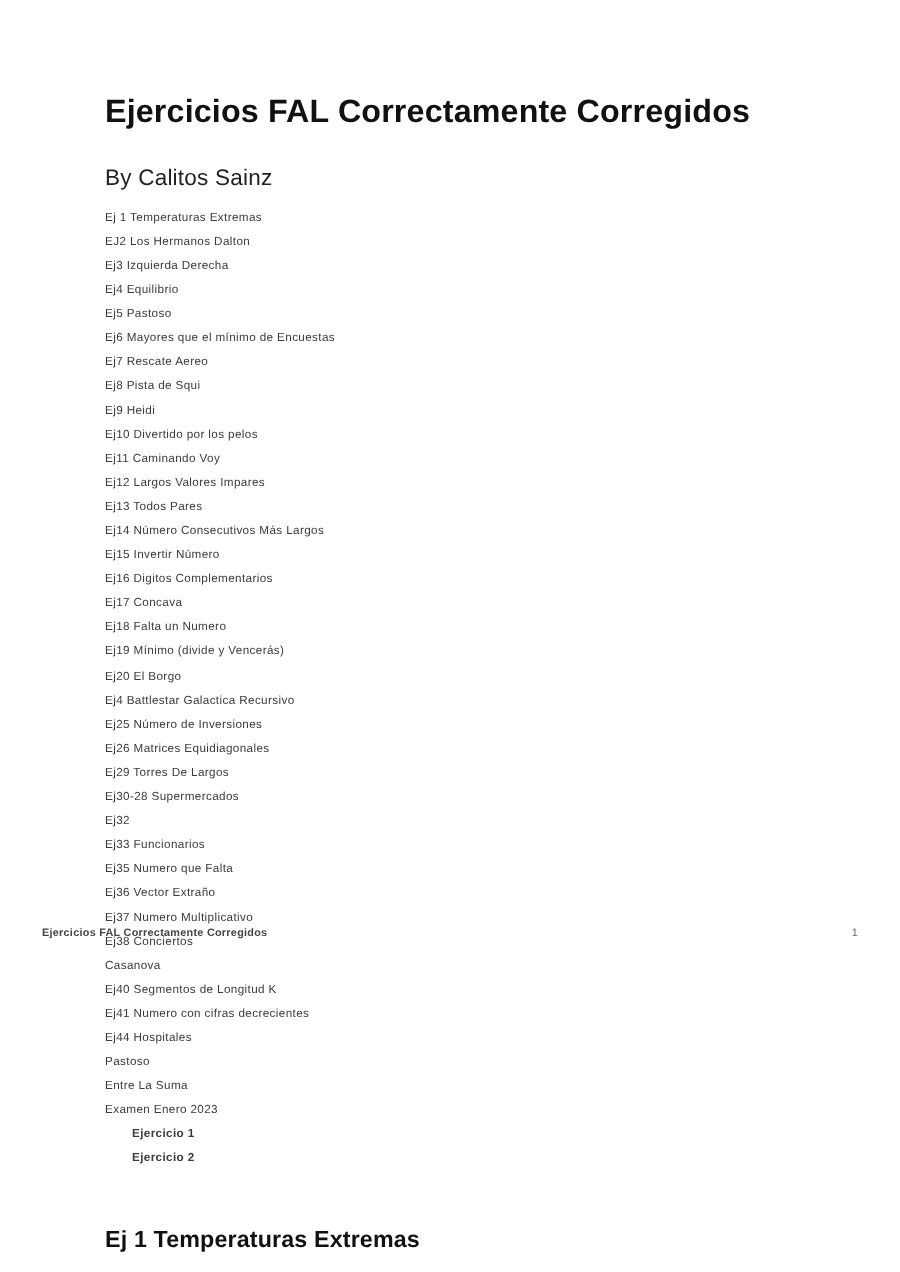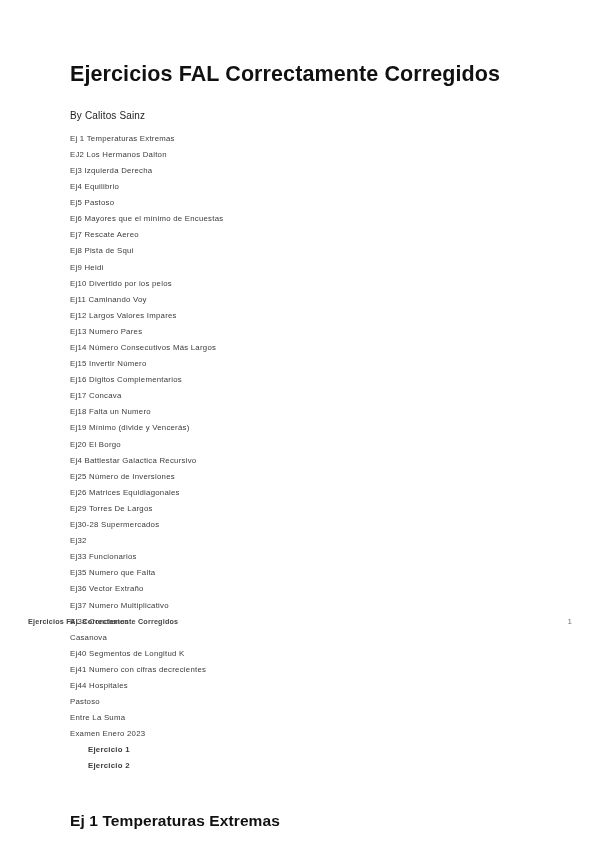--- a/index.html
+++ b/index.html
@@ -29,21 +29,21 @@
   }
   .doc-title {
     font-size: 21.5px;
     font-weight: bold;
     letter-spacing: 0.1px;
     color: #111111;
     margin: 0 0 22px 0;
     line-height: 1.2;
   }
   .byline {
-    font-size: 10px;
+    font-size: 15px;
     color: #222222;
     margin: 0 0 14px 0;
     letter-spacing: 0.15px;
   }
   .toc {
     margin: 0;
     padding: 0;
     list-style: none;
   }
   .toc li {
@@ -97,21 +97,21 @@
         <li class="">Ej3 Izquierda Derecha</li>
         <li class="">Ej4 Equilibrio</li>
         <li class="">Ej5 Pastoso</li>
         <li class="">Ej6 Mayores que el mínimo de Encuestas</li>
         <li class="">Ej7 Rescate Aereo</li>
         <li class="">Ej8 Pista de Squi</li>
         <li class="">Ej9 Heidi</li>
         <li class="">Ej10 Divertido por los pelos</li>
         <li class="">Ej11 Caminando Voy</li>
         <li class="">Ej12  Largos Valores Impares</li>
-        <li class="">Ej13  Numero  Pares</li>
+        <li class="">Ej13  Todos  Pares</li>
         <li class="">Ej14  Número Consecutivos Más Largos</li>
         <li class="">Ej15  Invertir Número</li>
         <li class="">Ej16  Digitos Complementarios</li>
         <li class="">Ej17 Concava</li>
         <li class="">Ej18 Falta un Numero</li>
         <li class="">Ej19 Mínimo (divide y Vencerás)</li>
         <li class="">Ej20  El Borgo</li>
         <li class="">Ej4 Battlestar Galactica Recursivo</li>
         <li class="">Ej25  Número de Inversiones</li>
         <li class="">Ej26  Matrices Equidiagonales</li>

